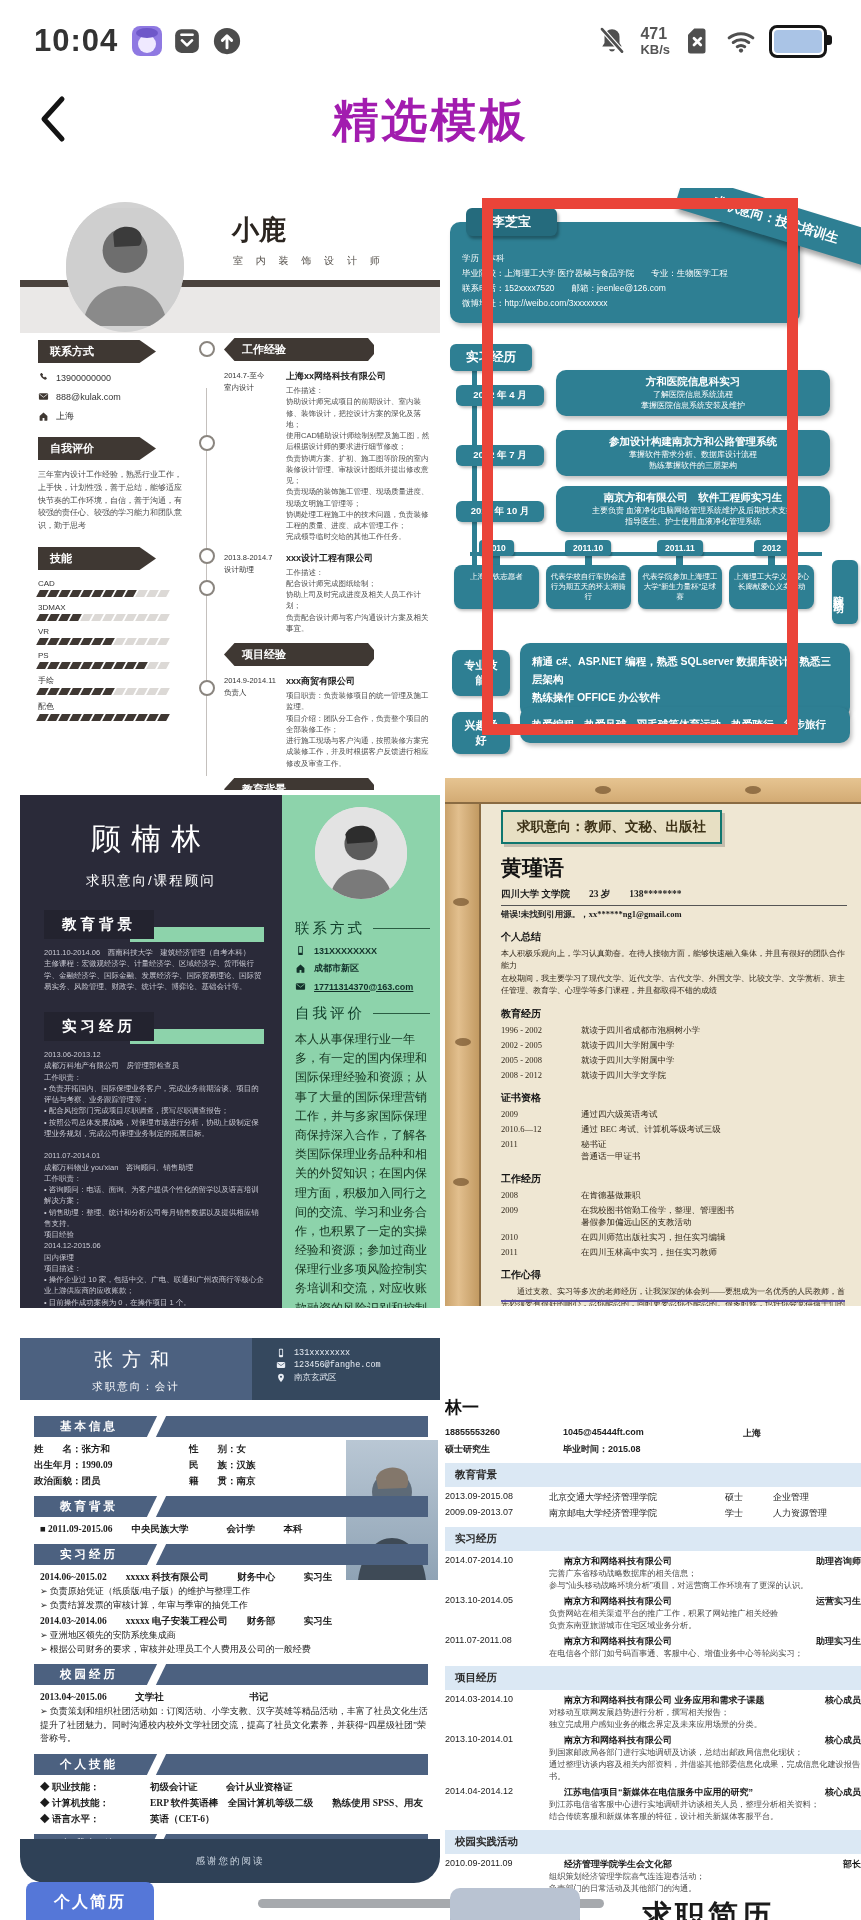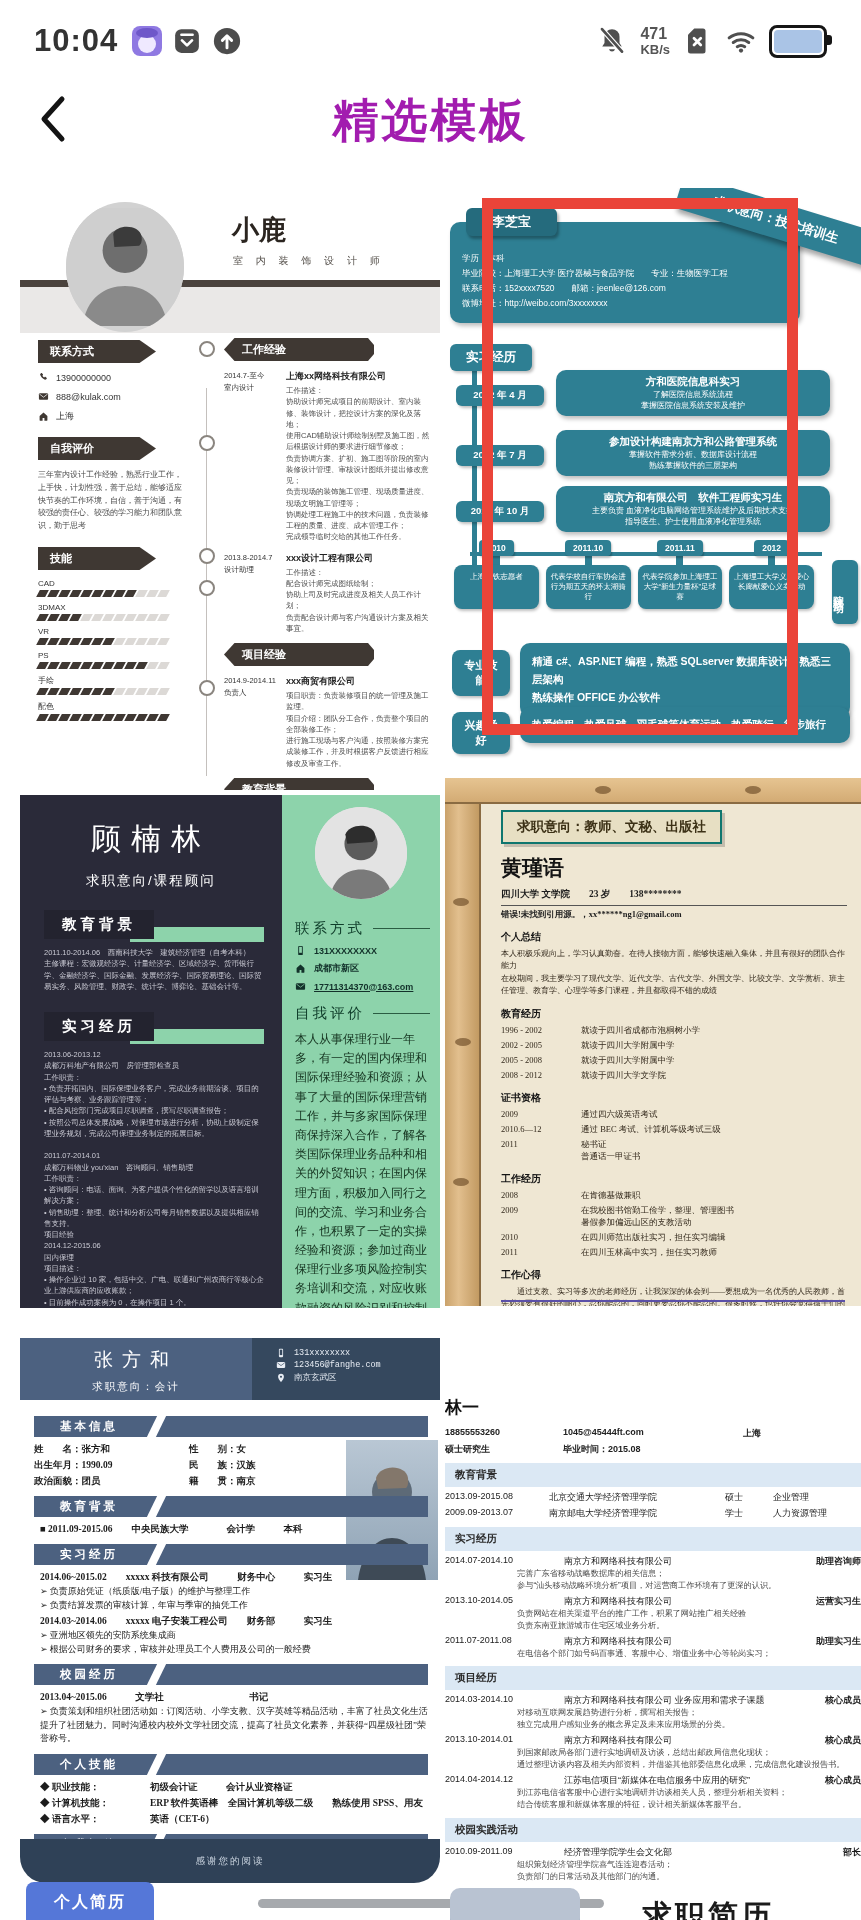--- a/index.html
+++ b/index.html
@@ -146,23 +146,23 @@
   .ly-c1,.ly-c2{display:flex;font-size:9px;color:#222;font-weight:bold;margin:3px 0;}
   .ly-c1 .a,.ly-c2 .a{width:118px;flex:none;}
   .ly-c1 .b,.ly-c2 .b{width:180px;flex:none;}
   .ly-sec{background:var(--section-lightblue,#dbe8f4);color:#2b2b2b;font-weight:bold;font-size:10.5px;padding:5px 10px;margin:7px 0 4px;}
   .ly-erow{display:flex;font-size:9px;margin:3px 0;color:#222;}
   .ly-erow .d{width:104px;flex:none;}
   .ly-erow .s{width:176px;flex:none;}
   .ly-erow .g{width:48px;flex:none;}
   .ly-xh{display:flex;font-size:9px;margin-top:3px;}
   .ly-xh .d{width:104px;flex:none;color:#222;}
-  .ly-xh .o{flex:1;font-weight:normal;color:#1c1c1c;padding-left:15px;}
+  .ly-xh .o{flex:1;font-weight:bold;color:#1c1c1c;padding-left:15px;}
   .ly-xh .r{font-weight:bold;color:#1c1c1c;flex:none;}
-  .ly-xd{margin-left:72px;font-size:8.2px;color:#4a4a4a;line-height:1.45;}
+  .ly-xd{margin-left:104px;font-size:8.2px;color:#4a4a4a;line-height:1.45;}
 
   
   .bp-badge{position:absolute;left:26px;top:1882px;width:128px;height:46px;background:var(--badge-blue,#5577d8);border-radius:8px;color:#fff;font-size:16px;font-weight:bold;text-align:center;line-height:40px;letter-spacing:2px;}
   .bp-bar{position:absolute;left:258px;top:1899px;width:346px;height:9px;border-radius:5px;background:#a6a9ad;}
   .bp-tab{position:absolute;left:450px;top:1888px;width:130px;height:40px;background:#b9c3d2;border-radius:10px;box-shadow:0 3px 0 #8d99a8;}
   .bp-title{position:absolute;left:642px;top:1896px;font-size:30px;font-weight:bold;color:#1b1b1b;letter-spacing:3px;}
 </style>
 </head>
 <body>
 

